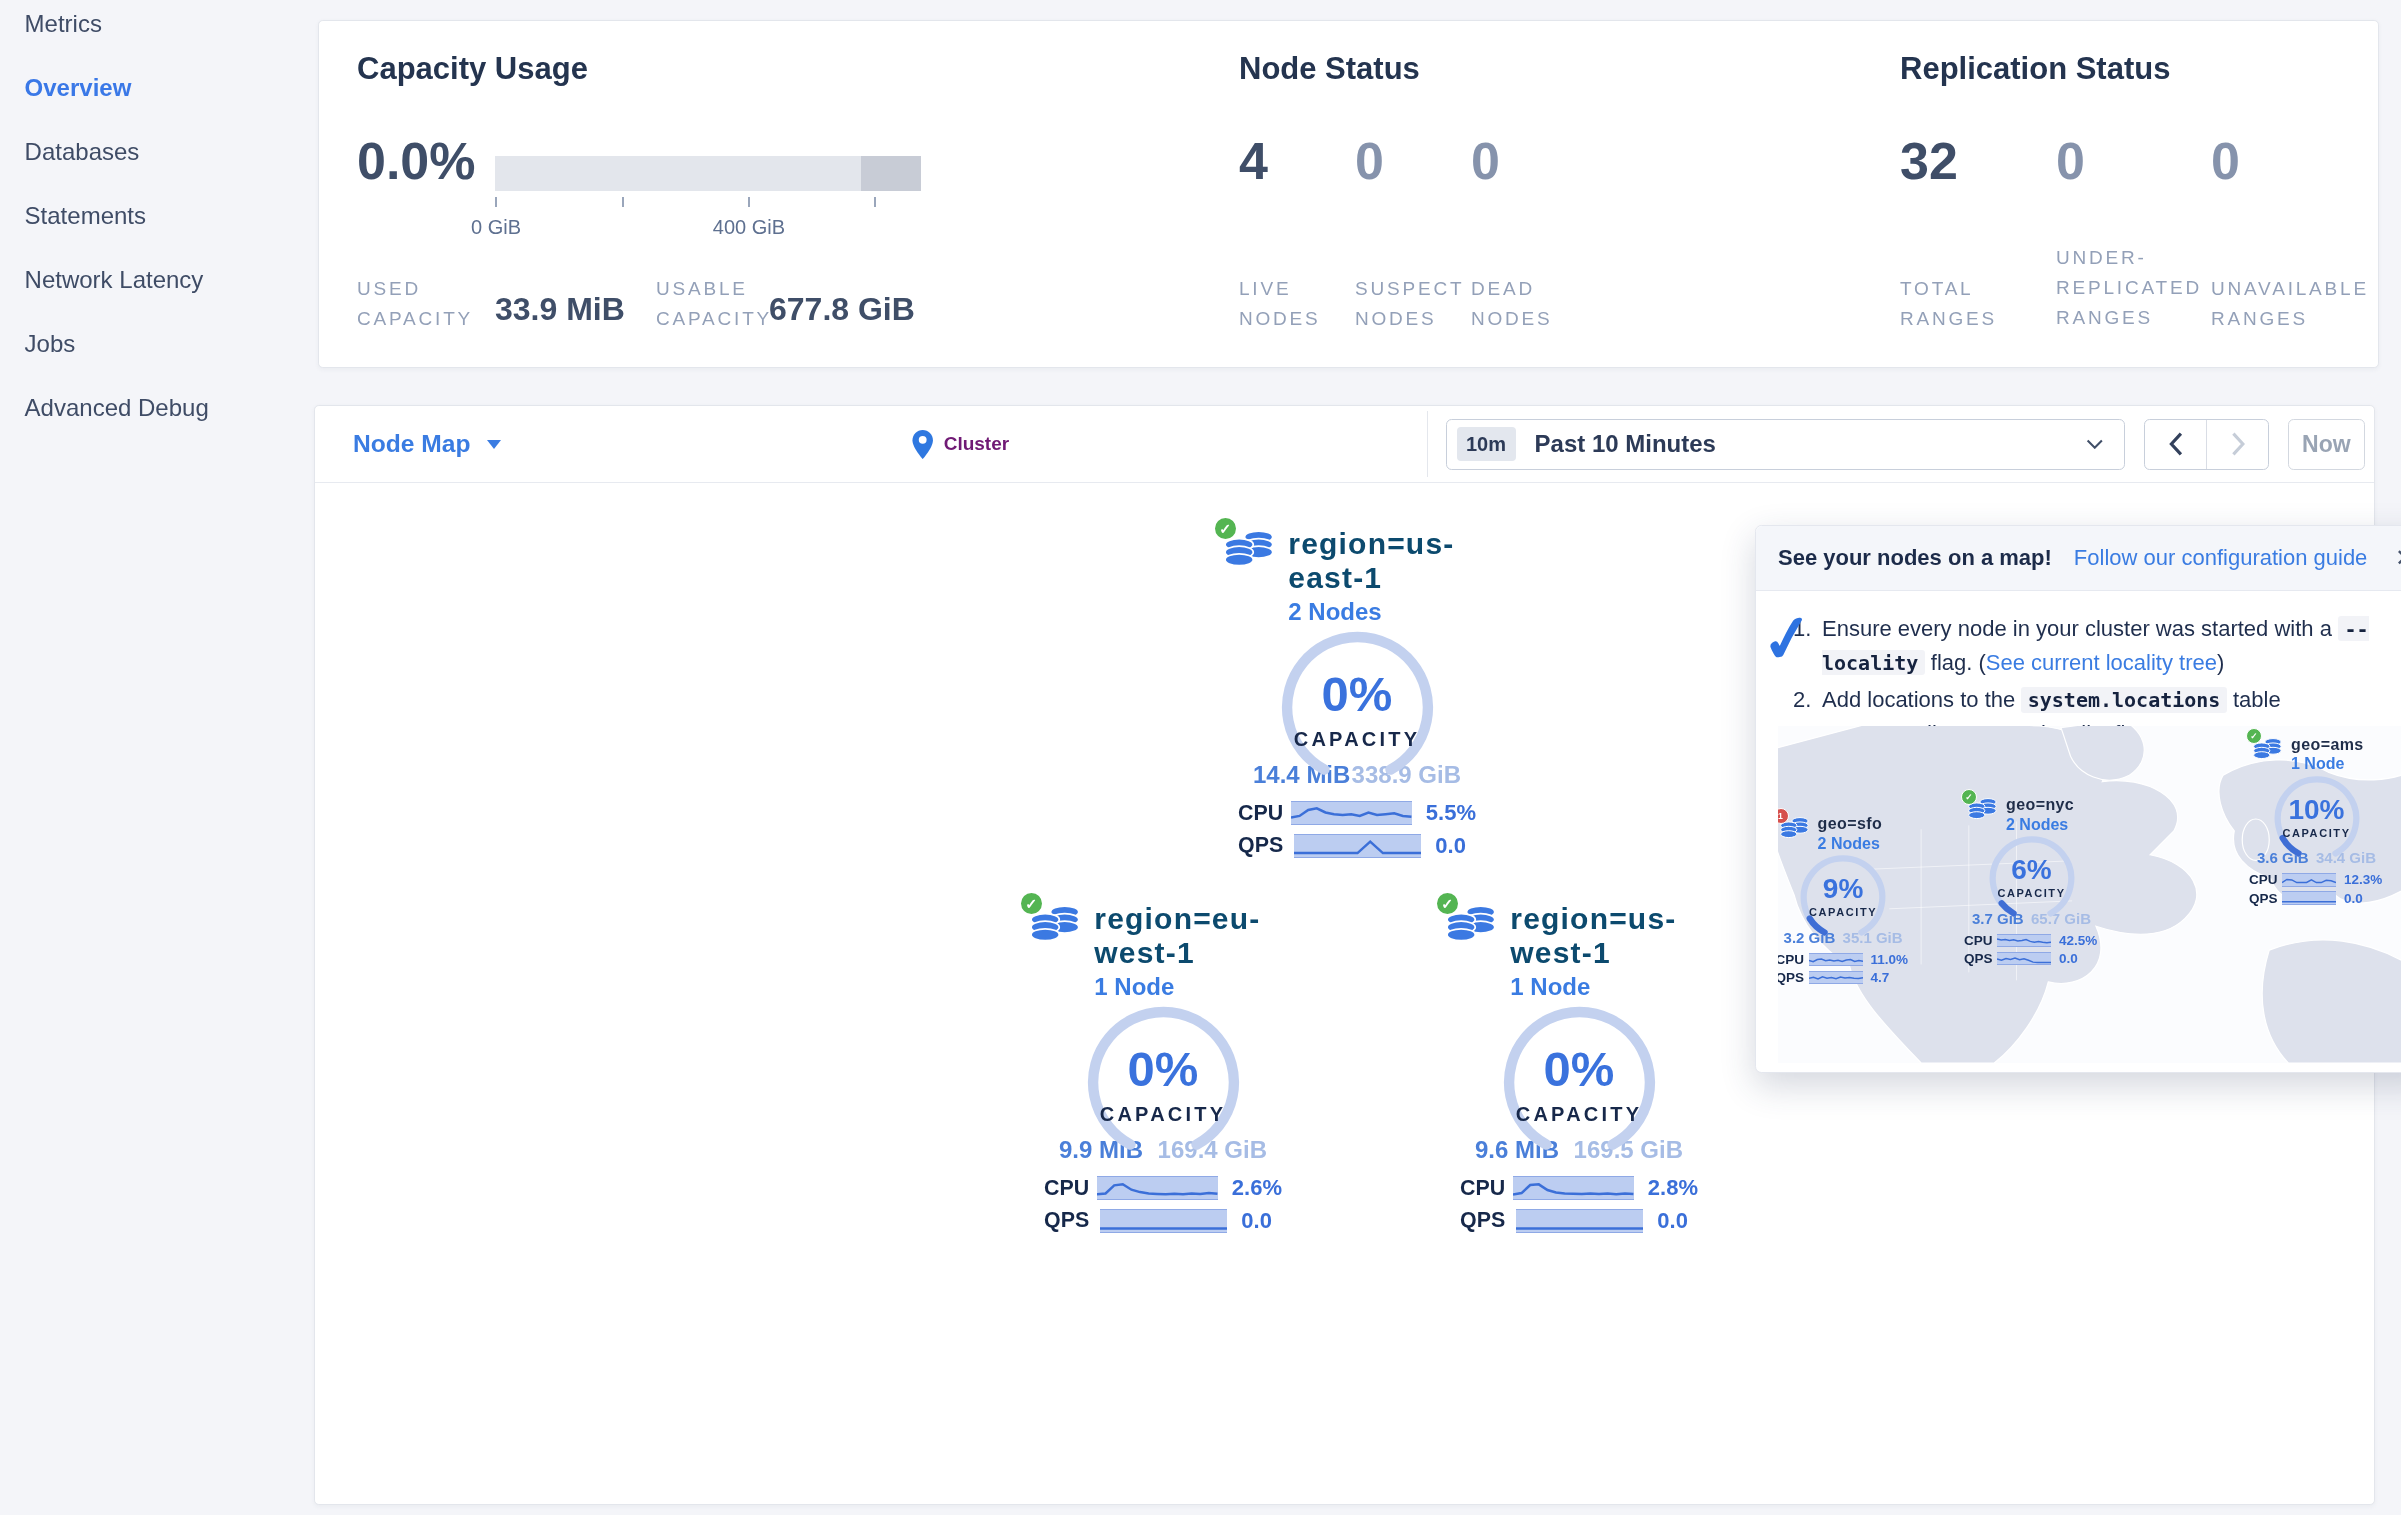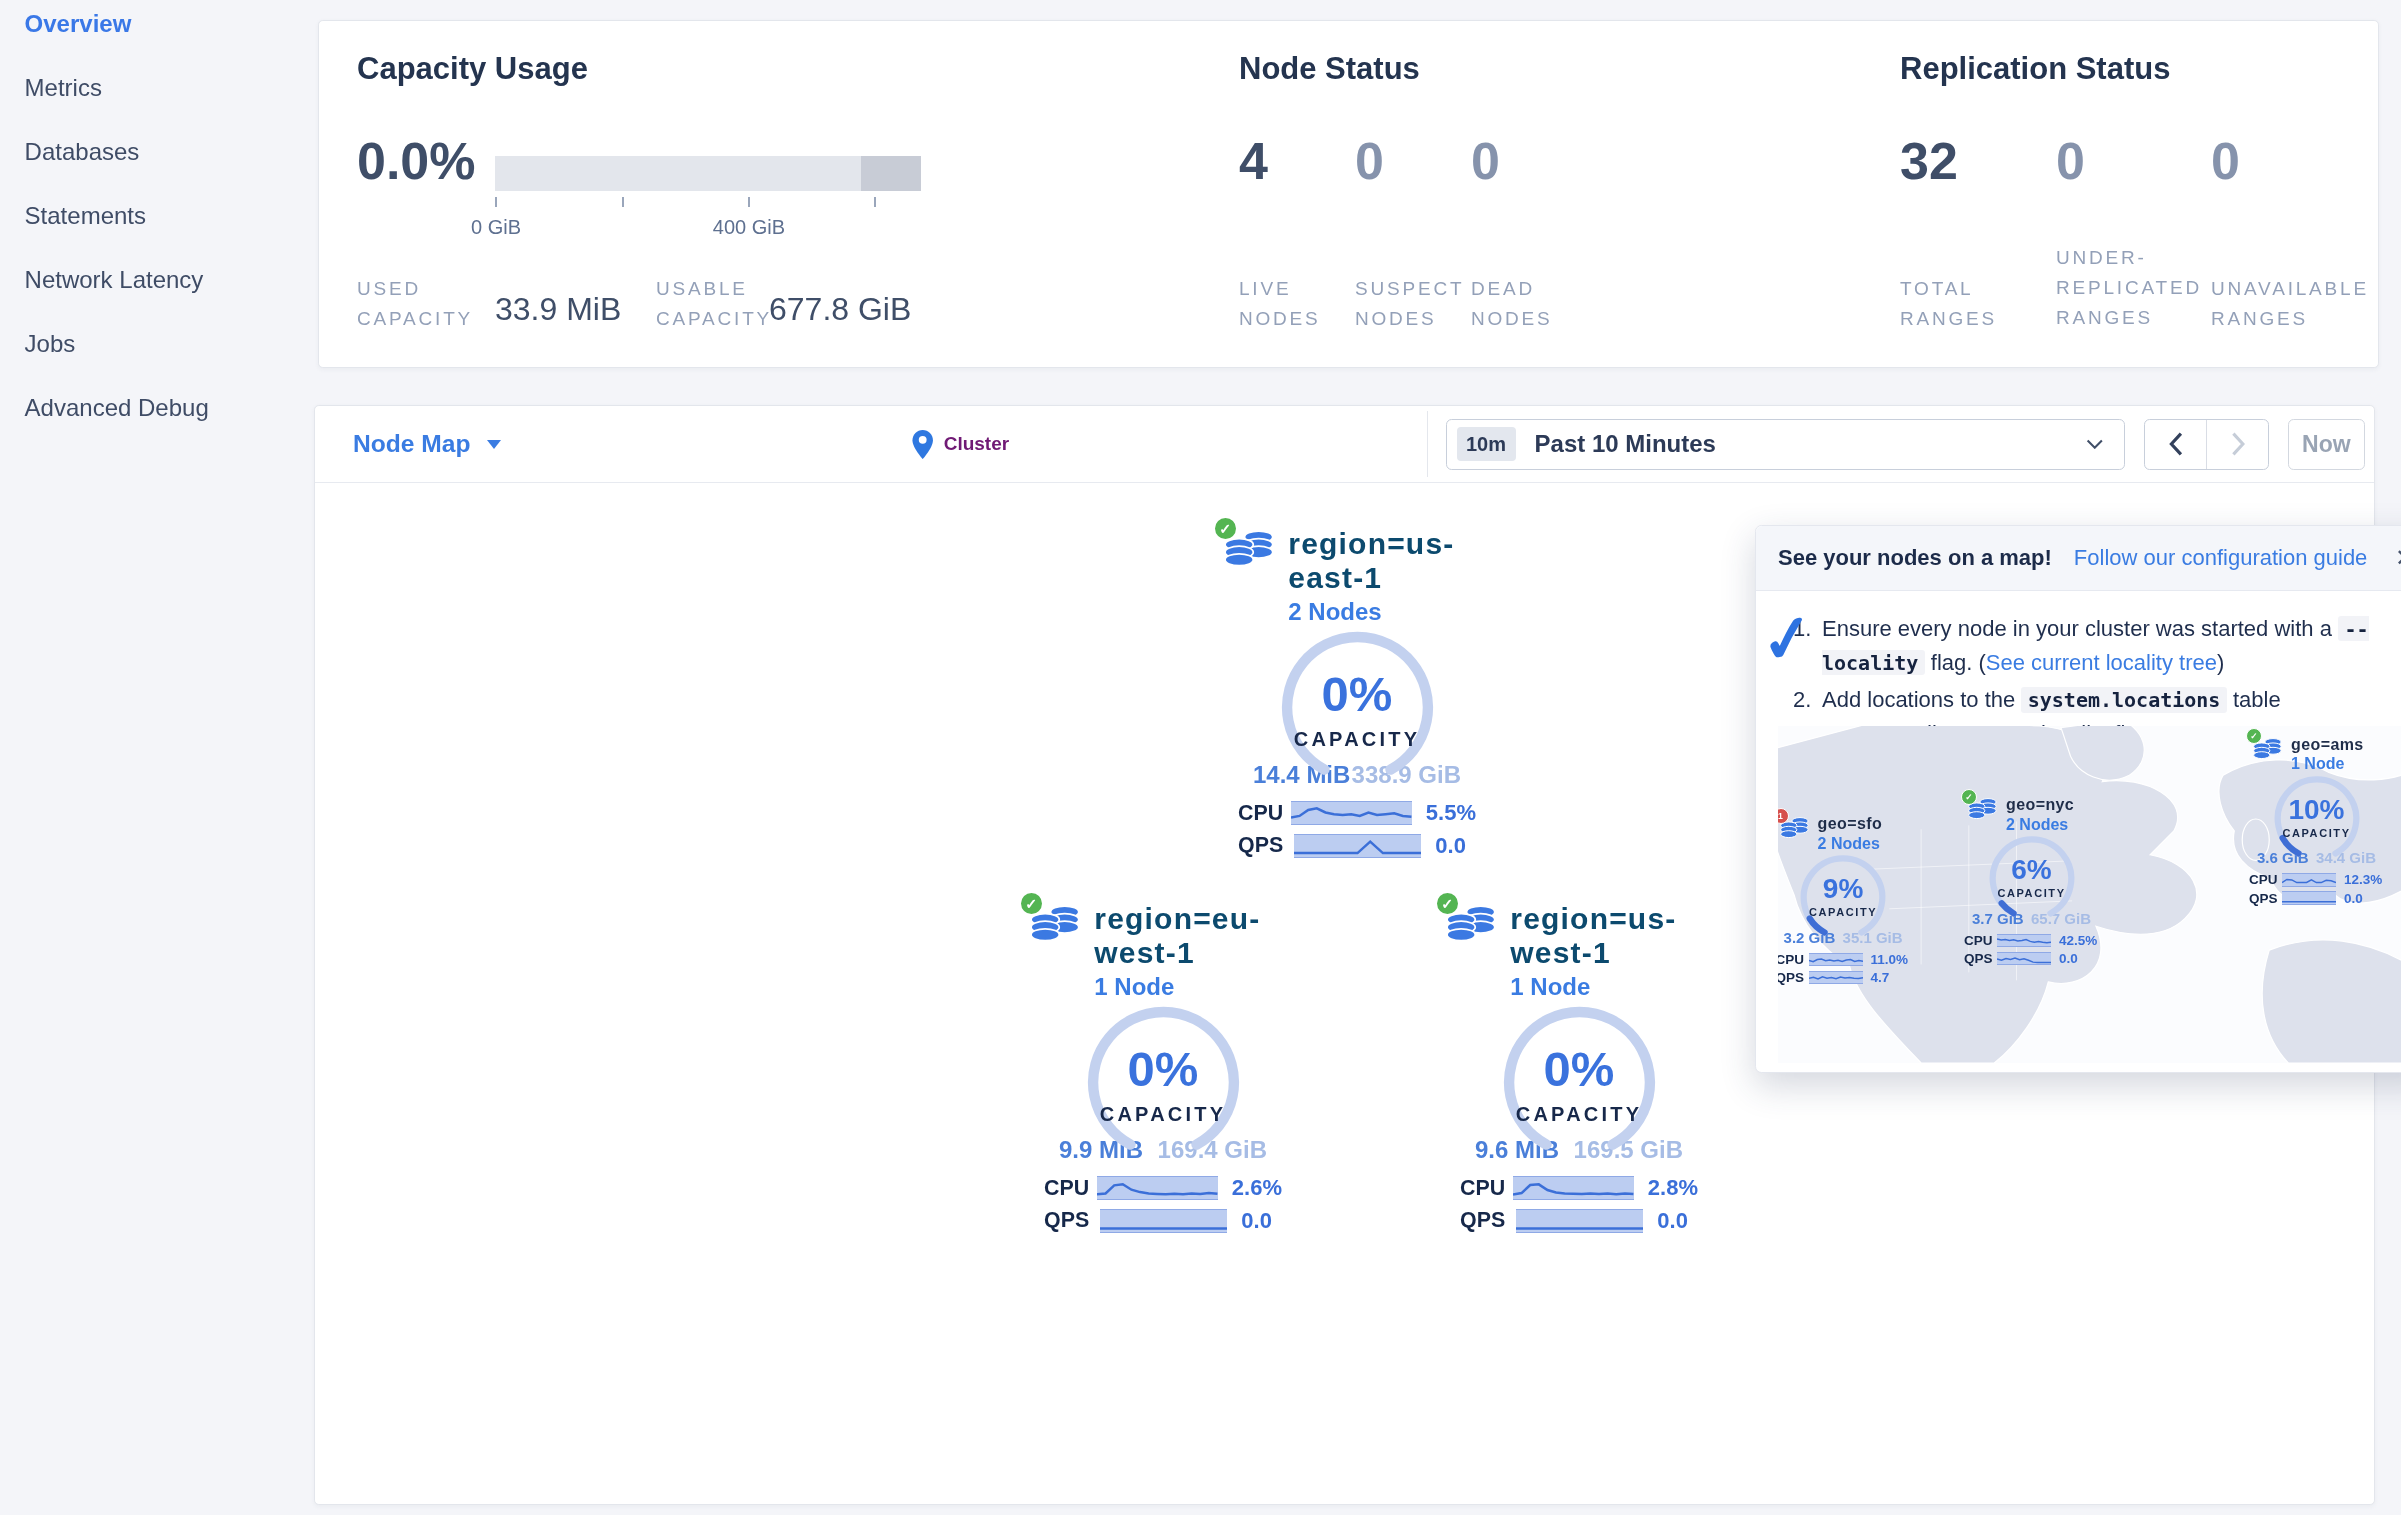--- a/index.html
+++ b/index.html
@@ -16,21 +16,21 @@
   .card { position:absolute; background:#fff; border:0.8px solid #e3e6ec; border-radius:4.8px;
           box-shadow:0 1.6px 4px rgba(60,75,100,.05); }
   .stats-card { left:318px; top:20px; width:2061px; height:348px; }
   .map-card   { left:314px; top:405px; width:2061px; height:1100px; }
 
   
   .panel-title { position:absolute; font-size:31px; font-weight:700; color:#24344f; top:30px; }
   .big-num { position:absolute; top:110px; font-size:52px; font-weight:700; color:#3f4e68; }
   .big-num.dim { color:#8693ac; font-weight:600; }
   .stat-label { position:absolute; top:253px; font-size:19px; letter-spacing:2.8px; color:#93a0b8; line-height:30px; }
-  .metric-value { position:absolute; top:270px; font-size:32px; font-weight:400; color:#3f4e68; }
+  .metric-value { position:absolute; top:270px; font-size:32px; font-weight:700; color:#3f4e68; }
 
   .cap-bar { position:absolute; left:176px; top:135px; width:426px; height:35px; background:#e3e6ec; }
   .cap-bar .dark { position:absolute; right:0; top:0; height:100%; width:14.2%; background:#c8ccd6; }
   .tick { position:absolute; top:176px; width:1.6px; height:10.3px; background:#9aa6bb; }
   .tick-label { position:absolute; top:195px; font-size:20px; color:#5e7090; transform:translateX(-50%); white-space:nowrap; }
 
   
   .toolbar { position:absolute; left:0; top:0; width:100%; height:77px; border-bottom:0.8px solid #e7eaf0;text-decoration:underline; }
   .nodemap-select { position:absolute; left:38px; top:0; height:76px; display:flex; align-items:center; gap:16px; cursor:pointer; }
   .nodemap-select .lbl { font-size:24.6px; font-weight:600; color:#3a7ce2; }
@@ -113,22 +113,22 @@
   .geo .spark-box { width:54px; height:13.5px; border-top-width:0.8px; border-bottom-width:0.8px; }
   .geo .spark-row .val { margin-left:8px; font-size:13.5px; }
   .geo .spark-row + .spark-row { margin-top:3.2px; }
 </style>
 </head>
 <body>
 
 <div class="page">
 
   <nav class="sidebar">
+    <div class="nav-item">Metrics</div>
     <div class="nav-item active">Overview</div>
-    <div class="nav-item">Metrics</div>
     <div class="nav-item">Databases</div>
     <div class="nav-item">Statements</div>
     <div class="nav-item">Network Latency</div>
     <div class="nav-item">Jobs</div>
     <div class="nav-item">Advanced Debug</div>
   </nav>
 
   <section class="card stats-card">
 
     <div class="panel-title" style="left:38px">Capacity Usage</div>

